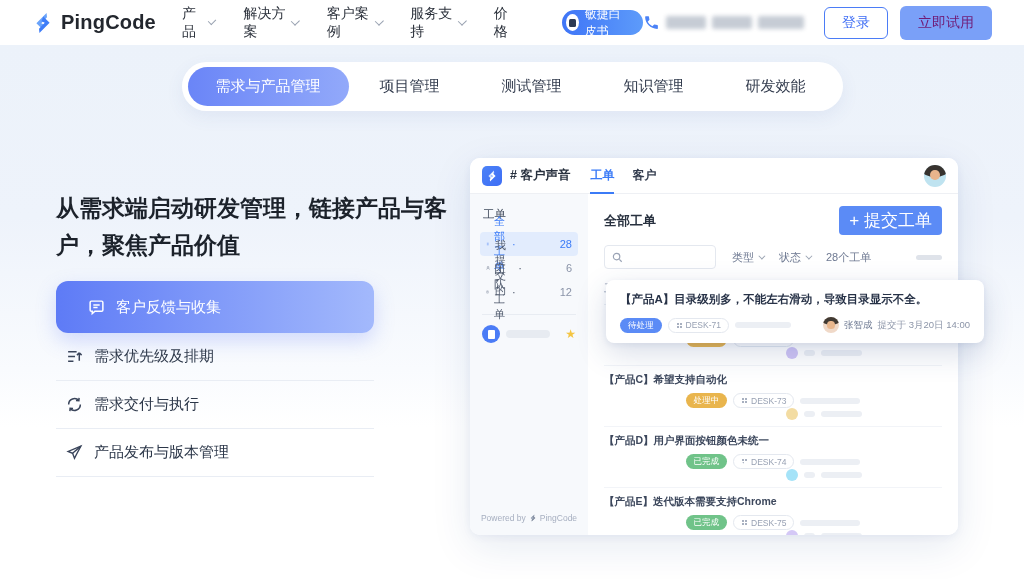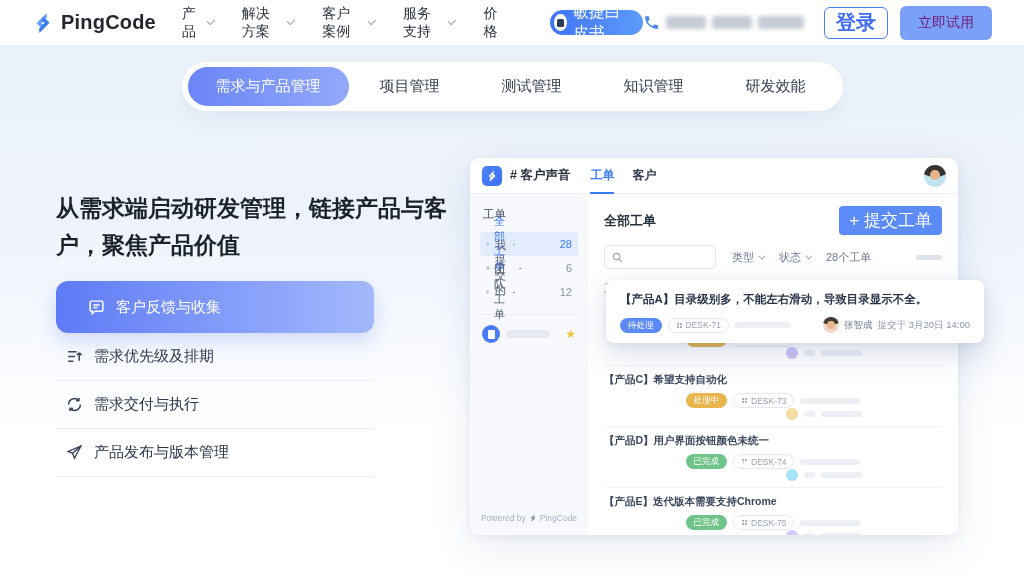--- a/index.html
+++ b/index.html
@@ -7,27 +7,27 @@
     font-family:"Liberation Sans","DejaVu Sans",sans-serif; }
 
   
   .topnav { height:45px; background:#fff; display:flex; align-items:center; padding:0 32px; position:relative; z-index:20; }
   .brand { display:flex; align-items:center; gap:7px; }
   .brand-name { font-size:20px; font-weight:700; color:#23272e; letter-spacing:.2px; }
   .nav-items { display:flex; align-items:center; gap:30px; margin-left:26px; }
   .nav-item { display:flex; align-items:center; gap:5px; font-size:14px; color:#2b313b; cursor:pointer; }
   .chev { width:7px; height:7px; border-right:1.4px solid #9aa3b2; border-bottom:1.4px solid #9aa3b2; transform:rotate(45deg) translateY(-2px); }
   .wp-badge { margin-left:16px; display:flex; align-items:center; gap:6px; height:25px; padding:0 12px 0 4px; border-radius:13px;
-    background:linear-gradient(90deg,#3f75f7,#5d9bfa); color:#fff; font-size:16px; cursor:pointer; }
+    background:linear-gradient(90deg,#3f75f7,#5d9bfa); color:#fff; font-size:12px; cursor:pointer; }
   .wp-badge .circ { width:17px; height:17px; border-radius:50%; background:#fff; display:flex; align-items:center; justify-content:center; }
   .wp-badge .circ i { display:block; width:7px; height:8px; background:#2c3a55; border-radius:1.5px; }
   .nav-right { margin-left:auto; display:flex; align-items:center; gap:12px; }
   .phone-group { display:flex; align-items:center; gap:6px; margin-right:8px; }
   .blur-block { height:13px; border-radius:2px; background:#c6ccd5; filter:blur(2px); }
-  .btn-login { width:64px; height:32px; border:1px solid #4b7cf6; color:#3f6ef5; background:#fff; border-radius:6px; font-size:20px; cursor:pointer;font-weight:bold; }
+  .btn-login { width:64px; height:32px; border:1px solid #4b7cf6; color:#3f6ef5; background:#fff; border-radius:6px; font-size:14px; cursor:pointer; }
   .btn-cta { width:92px; height:34px; border:none; background:#7aa0f8; color:#701a75; border-radius:6px; font-size:14px; cursor:pointer; }
 
   
   .hero { position:relative; height:382px; background:linear-gradient(180deg,#ecf2fa 0%,#eef3fb 45%,#f9fbfe 85%,#ffffff 100%); }
 
   .tabbar-wrap { display:flex; justify-content:center; padding-top:17px; }
   .tabbar { display:flex; align-items:center; background:#fff; border-radius:999px; padding:5px 6px;
     box-shadow:0 6px 18px rgba(60,90,160,.08); }
   .ptab { font-size:15px; color:#333c4e; padding:10px 31px; border-radius:999px; cursor:pointer; white-space:nowrap; }
   .ptab.active { background:linear-gradient(90deg,#6a85f7,#92a9fa); color:#fff; padding:10px 28px; }

